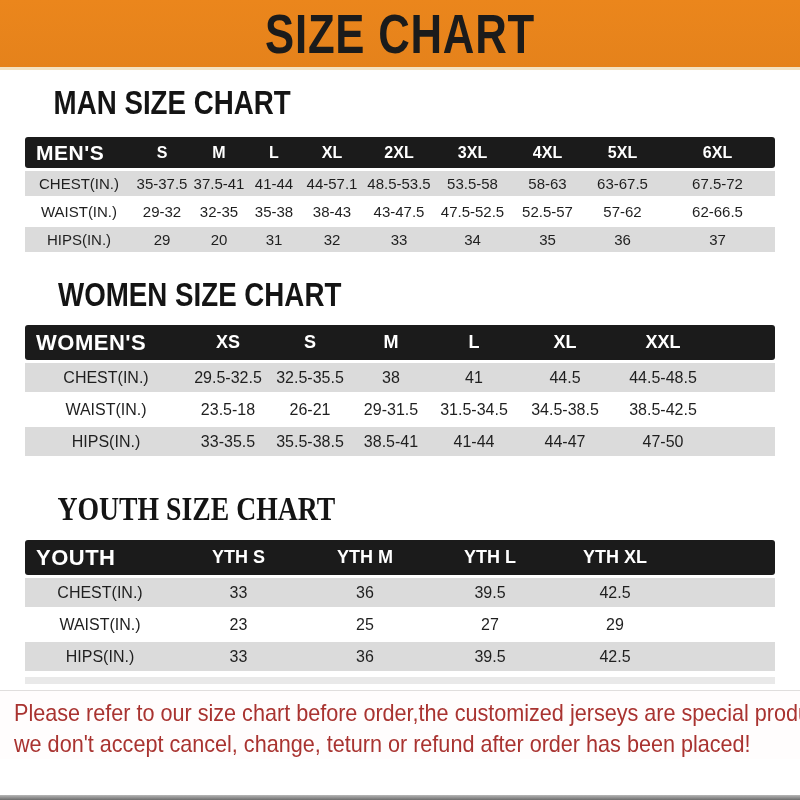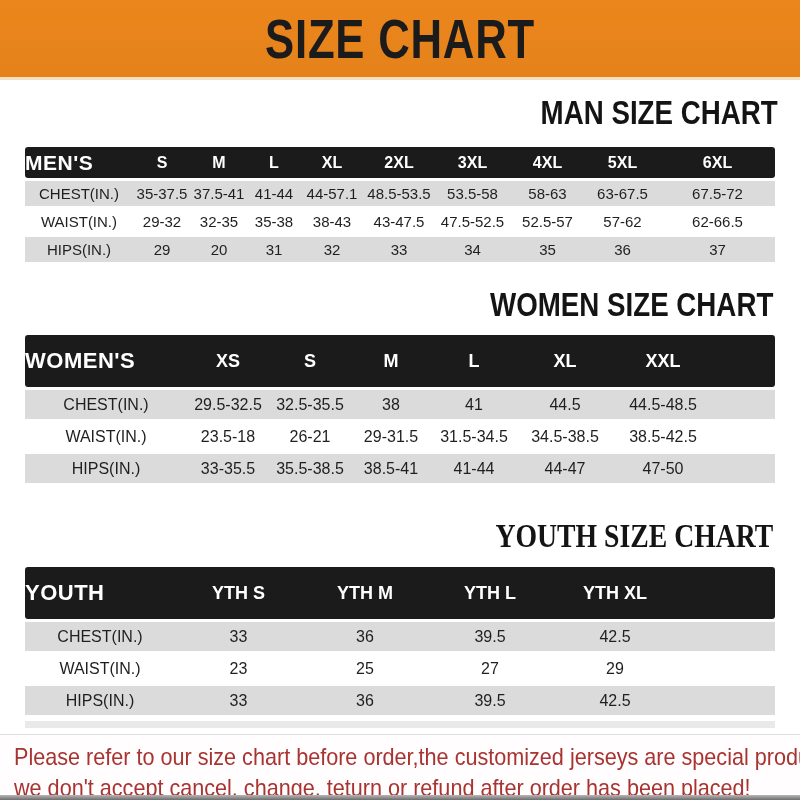--- a/index.html
+++ b/index.html
@@ -5,36 +5,36 @@
   * { box-sizing: border-box; }
   html, body { margin: 0; padding: 0; }
   body {
     width: 800px; height: 800px; overflow: hidden; position: relative;
     background: #ffffff;
     font-family: "Liberation Sans", sans-serif;
   }
 
   
   .banner {
-    height: 80px;
+    height: 70px;
     background: linear-gradient(var(--banner-bg, #EB861C), #E5821B);
     border-bottom: 3px solid #F3E2C2;
     display: flex; align-items: center; justify-content: center;
   }
   .banner-title {
     display: inline-block;
     font-size: 56px; font-weight: bold; color: #1b1b1b;
     letter-spacing: 1px; line-height: 1;
     transform: scaleX(0.78);
     white-space: nowrap;
   }
 
   
   .section-title {
-    margin: 0; text-align: right;
+    margin: 0; text-align: left;
     font-size: 33px; font-weight: bold; color: #141414; line-height: 34px; padding-left: 31px;
   }
   .section-title .condensed { display: inline-block; transform: scaleX(0.84); white-space: nowrap; }
   #man-title   { margin-top: 16px; }
   #women-title { margin-top: 23px; }
   #youth-title { margin-top: 33px; font-family: Liberation Serif, serif; }
 
   
   table.size-table {
     width: 750px; margin: 0 auto; table-layout: fixed;
@@ -45,26 +45,26 @@
   #youth-table { margin-top: 11px; }
 
   table.size-table thead th {
     background: var(--header-bar, #1B1B1B);
     color: #ffffff; font-weight: bold; text-align: center;
     padding: 0; overflow: hidden; white-space: nowrap;
   }
   table.size-table thead th:first-child { border-radius: 3px 0 0 3px; }
   table.size-table thead th:last-child  { border-radius: 0 3px 3px 0; text-align: center; }
   table.size-table thead th.corner {
-    text-align: left; letter-spacing: 0.5px;
+    text-align: left; padding-left: 11px; letter-spacing: 0.5px;
   }
 
   #man-table thead th   { height: 31px; font-size: 16px; }
   #man-table thead th.corner { font-size: 21px; }
-  #women-table thead th, #youth-table thead th { height: 52px; font-size: 18px; }
+  #women-table thead th, #youth-table thead th { height: 35px; font-size: 18px; }
   #women-table thead th.corner, #youth-table thead th.corner { font-size: 22px; }
 
   table.size-table tbody td {
     text-align: center; color: #1f1f1f; padding: 0;
     white-space: nowrap; overflow: hidden;
   }
   #man-table tbody td   { height: 25px; font-size: 15px; }
   #women-table tbody td, #youth-table tbody td { height: 29px; font-size: 16px; }
   table.size-table tbody tr:nth-child(odd) td { background: var(--row-shade, #DBDBDB); }
 

